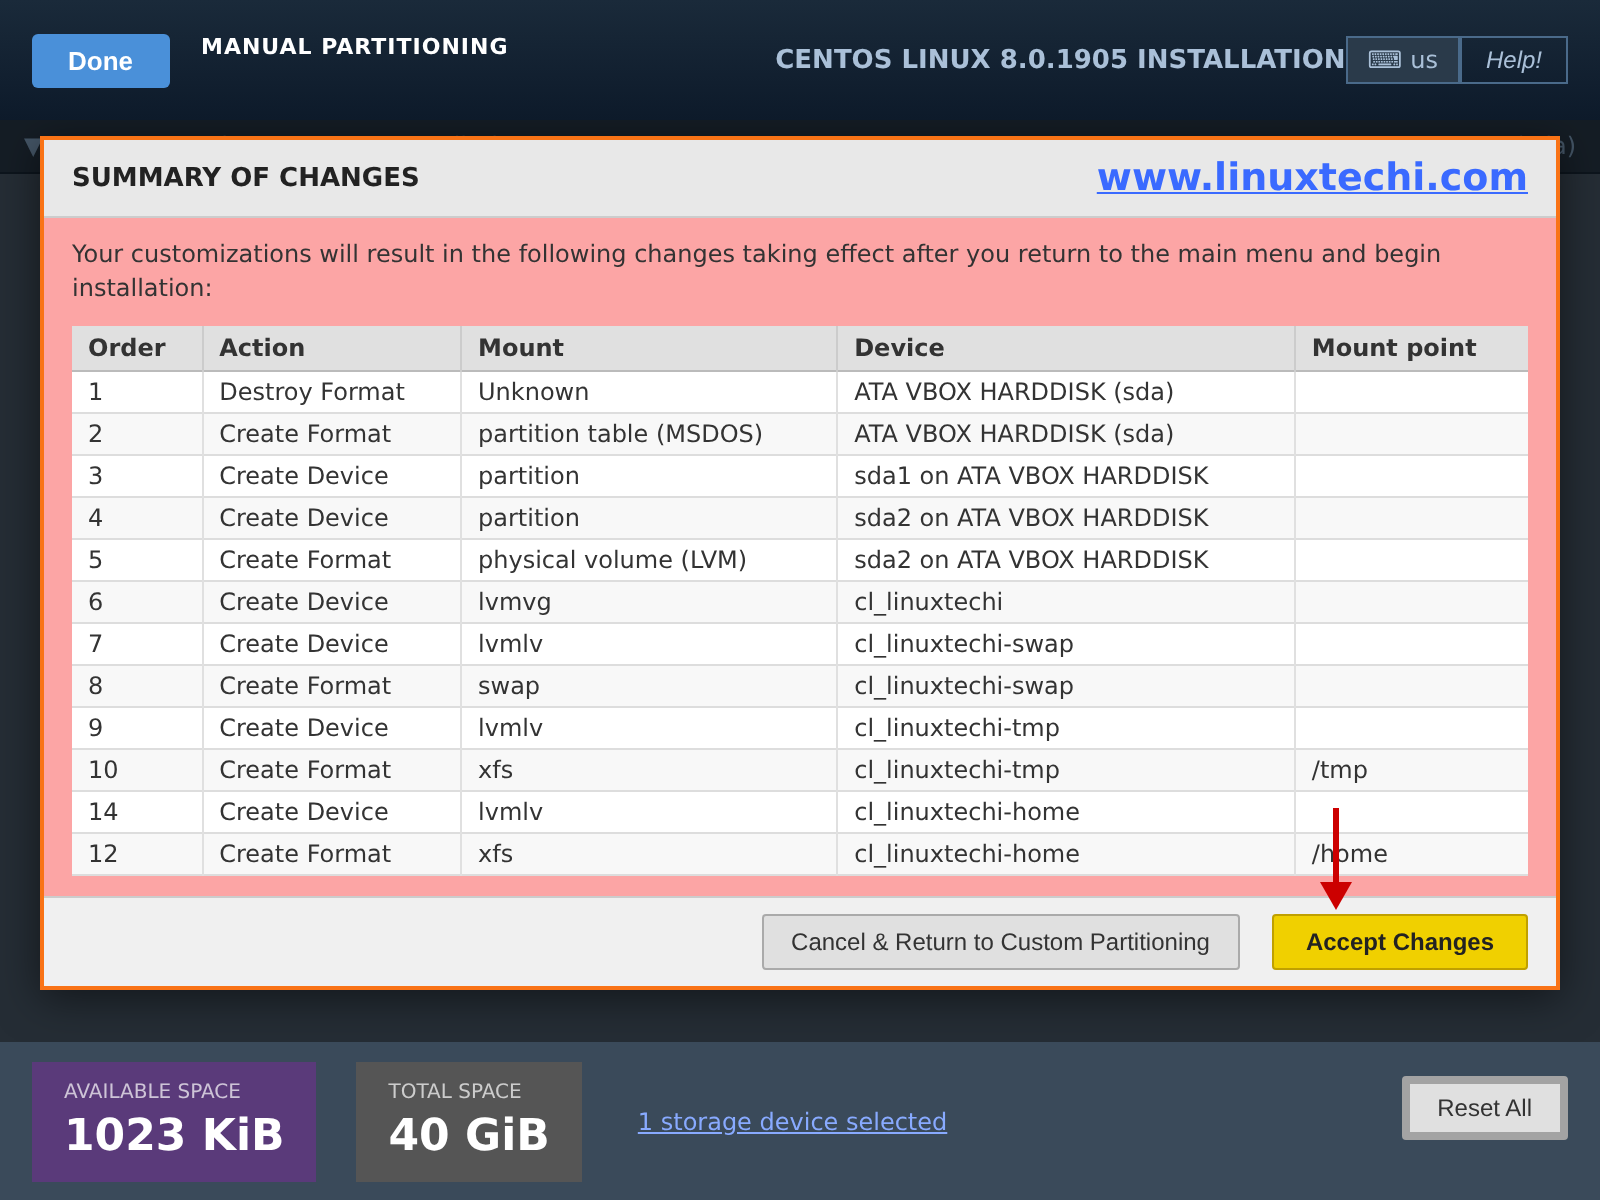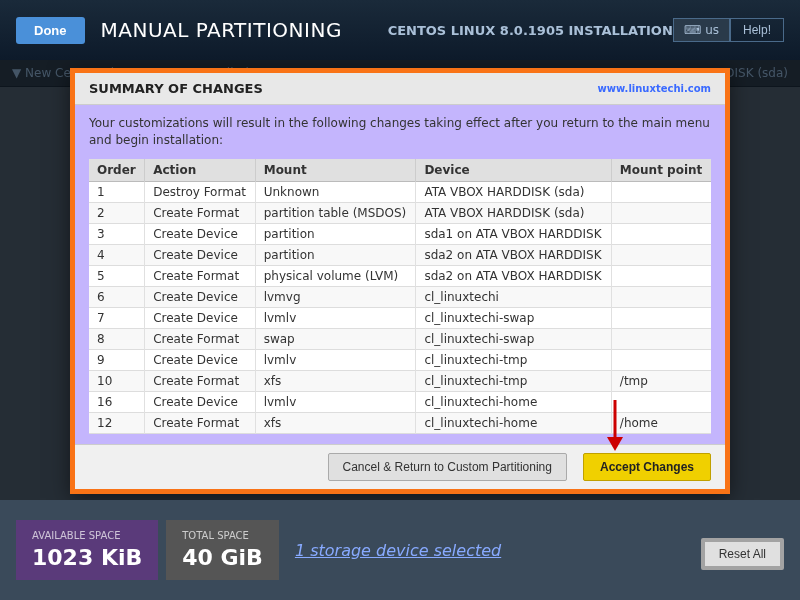--- a/index.html
+++ b/index.html
@@ -17,37 +17,36 @@
     .top-header {
       display: flex;
       align-items: center;
       background: linear-gradient(180deg, #1a2a3a 0%, #0d1a2a 100%);
       height: 60px;
       padding: 0 16px;
       justify-content: space-between;
     }
     .header-left {
       display: flex;
-      align-items: center;
       gap: 16px;
     }
     .done-button {
       background: #4a90d9;
       color: white;
       border: none;
       padding: 6px 18px;
       font-size: 13px;
       font-weight: bold;
       border-radius: 3px;
       cursor: pointer;
     }
     .page-title {
       color: white;
-      font-size: 20px;
-      font-weight: normal;
+      font-size: 11px;
+      font-weight: bold;
       letter-spacing: 0.5px;
       text-transform: uppercase;
     }
     .header-right {
       display: flex;
       align-items: center;
     }
     .centos-title {
       color: #aac0d8;
       font-size: 13px;
@@ -65,20 +64,21 @@
       align-items: center;
       gap: 4px;
     }
     .help-button {
       background: transparent;
       color: #aac0d8;
       border: 1px solid #4a6a8a;
       padding: 4px 12px;
       font-size: 12px;
       cursor: pointer;
+      font-style: italic;
     }
 
     
     .main-area {
       background: #4a5a6a;
       height: 480px;
       position: relative;
       overflow: hidden;
     }
     .main-area-header {
@@ -104,42 +104,43 @@
     .dialog-overlay {
       position: absolute;
       top: 0; left: 0; right: 0; bottom: 0;
       background: rgba(0,0,0,0.5);
       display: flex;
       align-items: flex-start;
       justify-content: center;
       padding-top: 8px;
     }
     .dialog {
-      background: #c4b5fd;
-      border: 5px solid #f97316;
-      width: 660px;
+      background: #fca5a5;
+      border: 2px solid #f97316;
+      width: 760px;
       box-shadow: 0 4px 20px rgba(0,0,0,0.5);
     }
     .dialog-title-bar {
       background: #e8e8e8;
       padding: 8px 14px;
       border-bottom: 1px solid #ccc;
       display: flex;
       justify-content: space-between;
       align-items: center;
     }
     .dialog-title {
       font-weight: bold;
       font-size: 13px;
       color: #222;
     }
     .dialog-website {
       color: #3a6aff;
-      font-size: 10px;
-      font-weight: bold;
+      font-size: 19px;
+      font-weight: bold;
+      text-decoration: underline;
     }
     .dialog-body {
       padding: 10px 14px;
     }
     .dialog-description {
       font-size: 12px;
       color: #333;
       margin-bottom: 10px;
       line-height: 1.4;
     }
@@ -222,26 +223,26 @@
       width: 60px;
       height: 60px;
     }
 
     
     .bottom-bar {
       position: absolute;
       bottom: 0;
       left: 0;
       right: 0;
-      height: 100px;
+      height: 79px;
       background: #3a4a5a;
       display: flex;
       align-items: center;
       padding: 12px 16px;
-      gap: 0;
+      gap: 12px;
     }
     .space-box {
       padding: 10px 16px;
       margin-right: 8px;
       min-width: 110px;
     }
     .available-space-box {
       background: #5a3a7a;
       color: white;
     }
@@ -256,24 +257,23 @@
       margin-bottom: 4px;
     }
     .space-value {
       font-size: 22px;
       font-weight: bold;
       color: white;
     }
     .storage-link {
       color: #88aaff;
       text-decoration: underline;
-      font-size: 16px;
+      font-size: 12px;
       margin-left: 8px;
       cursor: pointer;
-      font-style: italic;
     }
     .reset-all-button {
       position: absolute;
       right: 16px;
       bottom: 30px;
       background: #e0e0e0;
       border: 4px solid #a3a3a3;
       padding: 5px 14px;
       font-size: 12px;
       cursor: pointer;
@@ -391,21 +391,21 @@
       <td></td>
     </tr>
               <tr>
       <td>10</td>
       <td class="action-create">Create Format</td>
       <td>xfs</td>
       <td>cl_linuxtechi-tmp</td>
       <td>/tmp</td>
     </tr>
               <tr>
-      <td>16</td>
+      <td>14</td>
       <td class="action-create">Create Device</td>
       <td>lvmlv</td>
       <td>cl_linuxtechi-home</td>
       <td></td>
     </tr>
               <tr>
       <td>12</td>
       <td class="action-create">Create Format</td>
       <td>xfs</td>
       <td>cl_linuxtechi-home</td>

